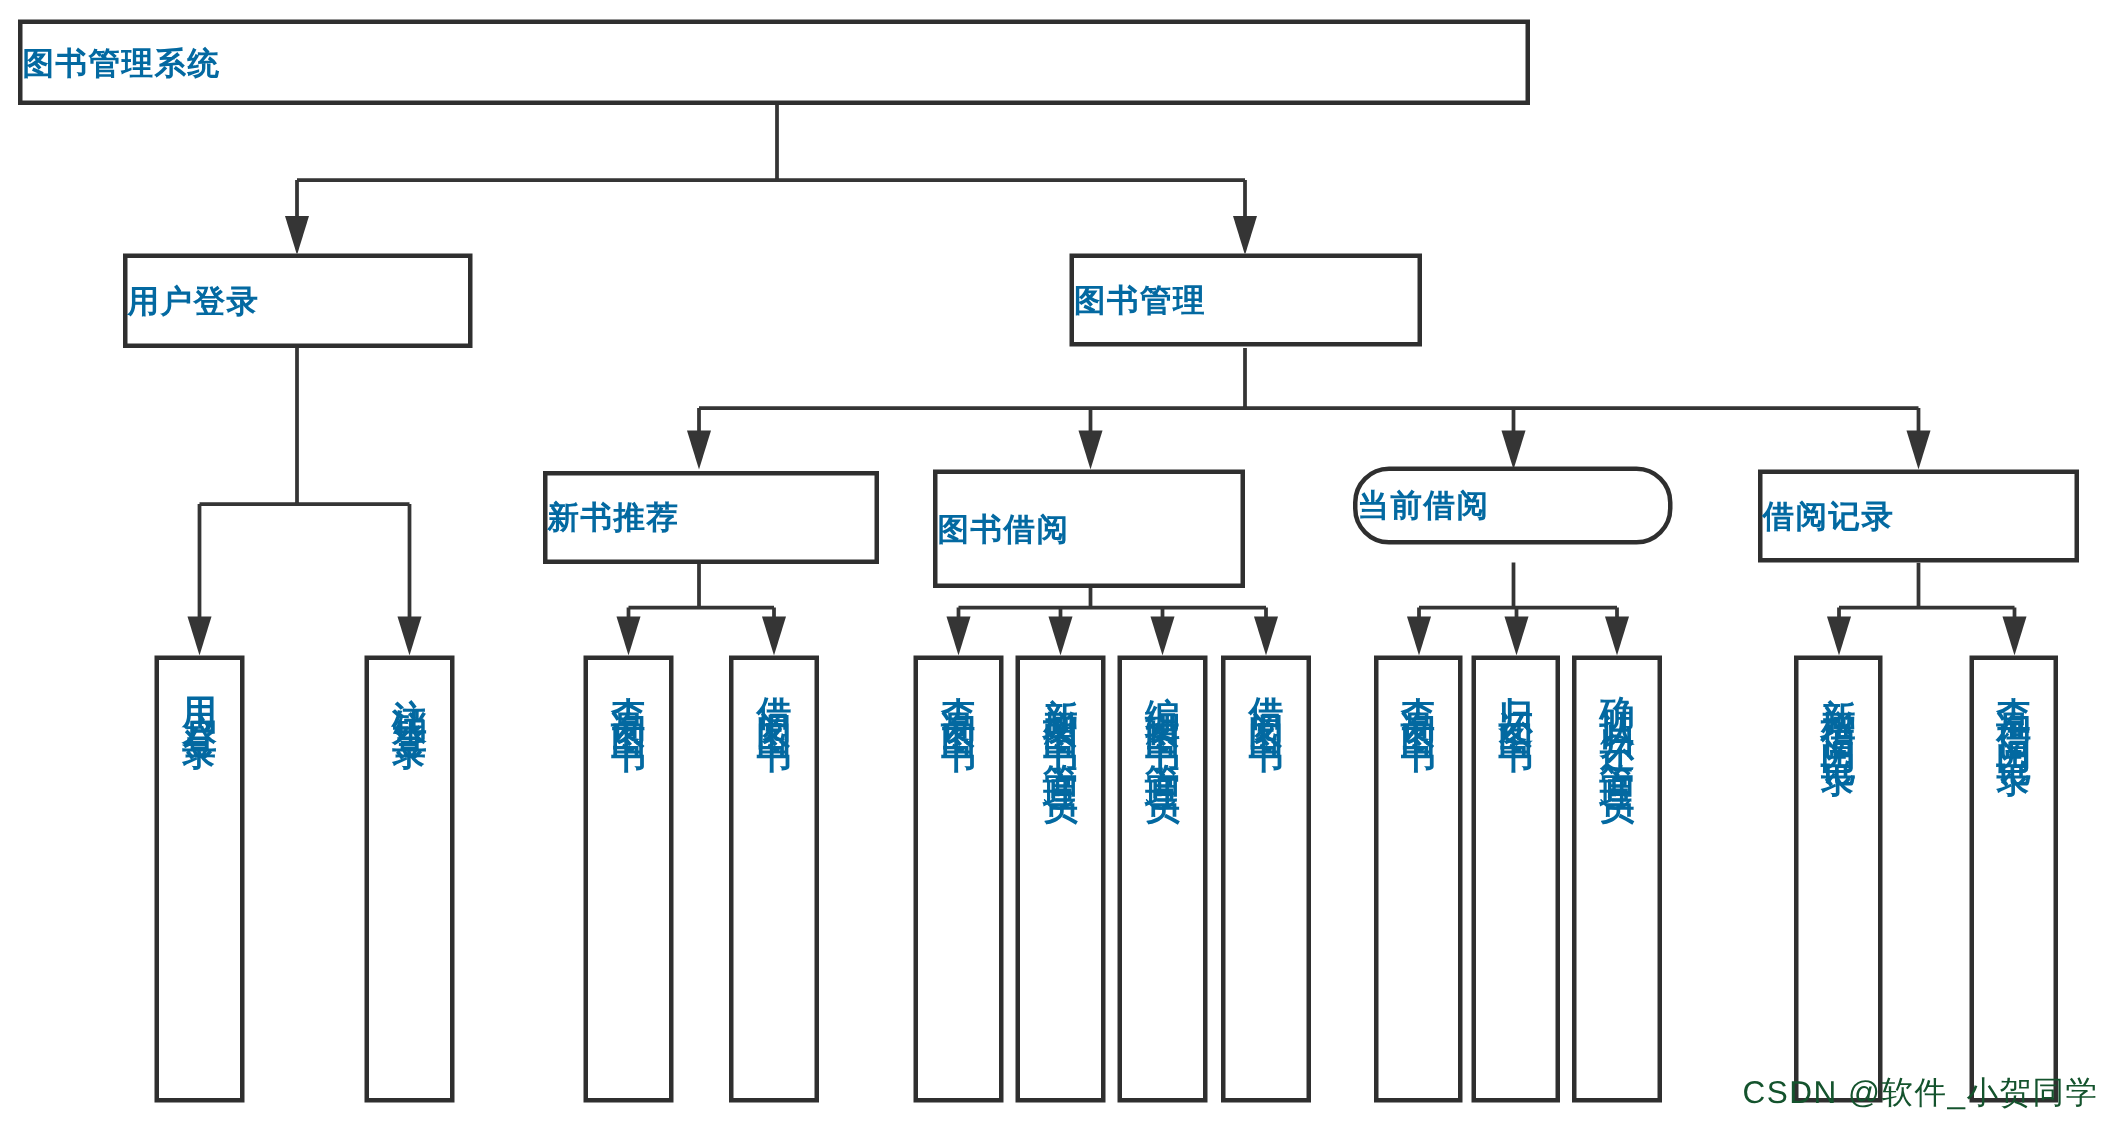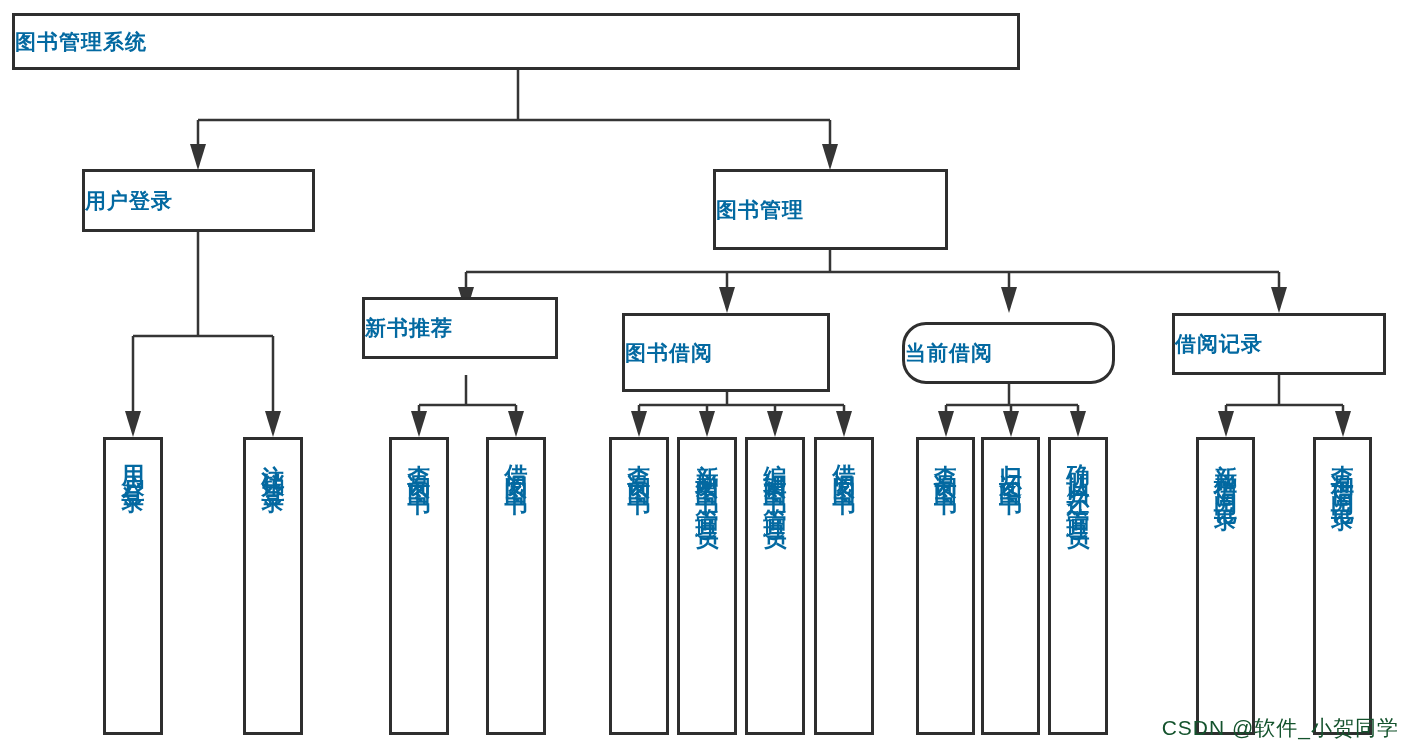--- a/index.html
+++ b/index.html
@@ -91,31 +91,31 @@
     </g>
   </svg>
 
   <div class="node h-node root" style="left:12px;top:13px;width:1008px;height:57px;">
     <span>图书管理系统</span>
   </div>
 
   <div class="node h-node" style="left:82px;top:169px;width:233px;height:63px;">
     <span>用户登录</span>
   </div>
-  <div class="node h-node" style="left:713px;top:169px;width:235px;height:81px;">
+  <div class="node h-node" style="left:713px;top:169px;width:235px;height:62px;">
     <span>图书管理</span>
   </div>
 
-  <div class="node h-node" style="left:362px;top:297px;width:196px;height:62px;">
+  <div class="node h-node" style="left:362px;top:314px;width:224px;height:62px;">
     <span>新书推荐</span>
   </div>
   <div class="node h-node" style="left:622px;top:313px;width:208px;height:79px;">
     <span>图书借阅</span>
   </div>
-  <div class="node h-node" style="left:902px;top:322px;width:213px;height:62px;border-radius:24px;">
+  <div class="node h-node" style="left:902px;top:311px;width:213px;height:52px;border-radius:24px;">
     <span>当前借阅</span>
   </div>
   <div class="node h-node" style="left:1172px;top:313px;width:214px;height:62px;">
     <span>借阅记录</span>
   </div>
 
   <div class="node v-node" style="left:103px;top:437px;width:60px;height:298px;">
     <span>用户登录</span>
   </div>
   <div class="node v-node" style="left:243px;top:437px;width:60px;height:298px;">

